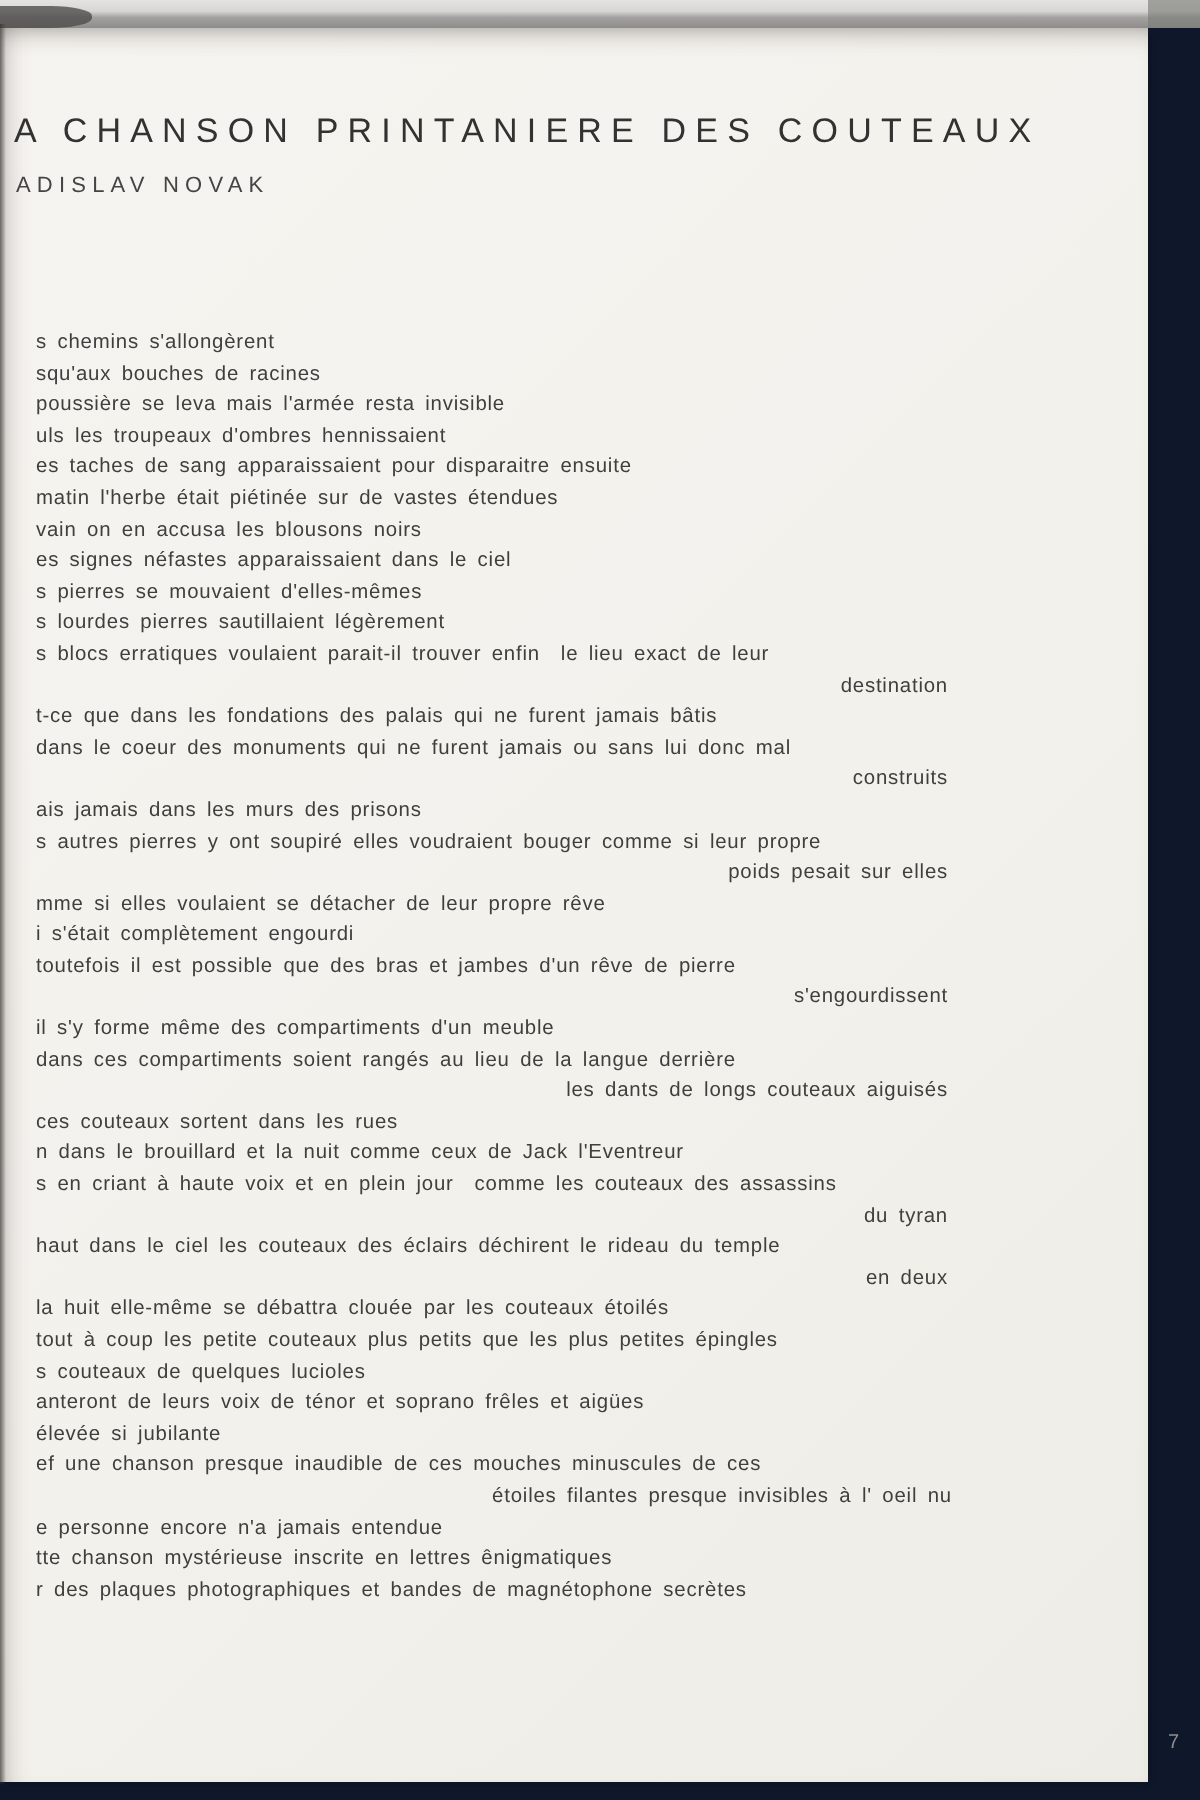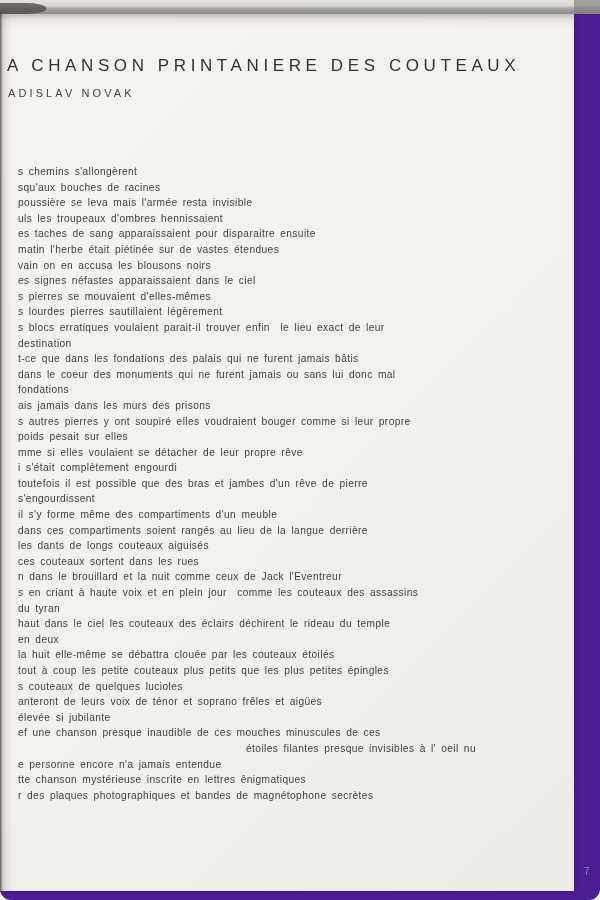--- a/index.html
+++ b/index.html
@@ -1,21 +1,21 @@
 <!DOCTYPE html>
 <html><head>
 <meta charset="utf-8">
 <style>
   html, body { margin: 0; padding: 0; }
   body {
     width: 600px; height: 900px; overflow: hidden;
     background: #ffffff;
     font-family: "Liberation Sans", "DejaVu Sans", sans-serif;
   }
-  .scan { position: relative; width: 600px; height: 900px; background: #4c1d95; border-radius: 11px; }
+  .scan { position: relative; width: 600px; height: 900px; background: #0f172a; }
 
   
   .paper {
     position: absolute; left: 0; top: 14px; width: 574px; height: 877px;
     background: linear-gradient(135deg, #f6f4f0 0%, #f3f1ec 55%, #eeece7 100%);
     box-shadow:
       inset 0 10px 12px -9px rgba(60,55,50,.45),
       inset 12px 0 14px -12px rgba(60,55,50,.45),
       3px 0 4px -1px rgba(0,0,0,.10),
       0 3px 4px -1px rgba(0,0,0,.08);
@@ -49,21 +49,21 @@
     position: absolute; left: 8px; top: 73px;
     font-size: 11px; font-weight: 400; letter-spacing: 3.1px;
     color: #454443; white-space: pre;
   }
   .poem {
     position: absolute; left: 2px; top: 150px; width: 458px;
     color: #403f3d; font-size: 10.2px; line-height: 15.6px;
     letter-spacing: .4px; word-spacing: 2px; margin-left: 16px;
   }
   .poem .row { white-space: pre; }
-  .poem .cont { padding-right: 2px; }
+  .poem .cont { text-align: right; padding-right: 2px; }
   .poem .cont.center { text-align: right; padding-right: 0; }
 
   .page-mark {
     position: absolute; left: 584px; top: 866px;
     font-size: 10px; color: #8f8e8c;
   }
 </style>
 </head>
 <body>
 
@@ -79,21 +79,21 @@
         <div class="row">es taches de sang apparaissaient pour disparaitre ensuite</div>
         <div class="row">matin l'herbe était piétinée sur de vastes étendues</div>
         <div class="row">vain on en accusa les blousons noirs</div>
         <div class="row">es signes néfastes apparaissaient dans le ciel</div>
         <div class="row">s pierres se mouvaient d'elles-mêmes</div>
         <div class="row">s lourdes pierres sautillaient légèrement</div>
         <div class="row">s blocs erratiques voulaient parait-il trouver enfin  le lieu exact de leur</div>
         <div class="row cont">destination</div>
         <div class="row">t-ce que dans les fondations des palais qui ne furent jamais bâtis</div>
         <div class="row">dans le coeur des monuments qui ne furent jamais ou sans lui donc mal</div>
-        <div class="row cont">fondations</div>
+        <div class="row cont">construits</div>
         <div class="row">ais jamais dans les murs des prisons</div>
         <div class="row">s autres pierres y ont soupiré elles voudraient bouger comme si leur propre</div>
         <div class="row cont">poids pesait sur elles</div>
         <div class="row">mme si elles voulaient se détacher de leur propre rêve</div>
         <div class="row">i s'était complètement engourdi</div>
         <div class="row">toutefois il est possible que des bras et jambes d'un rêve de pierre</div>
         <div class="row cont">s'engourdissent</div>
         <div class="row">il s'y forme même des compartiments d'un meuble</div>
         <div class="row">dans ces compartiments soient rangés au lieu de la langue derrière</div>
         <div class="row cont">les dants de longs couteaux aiguisés</div>

